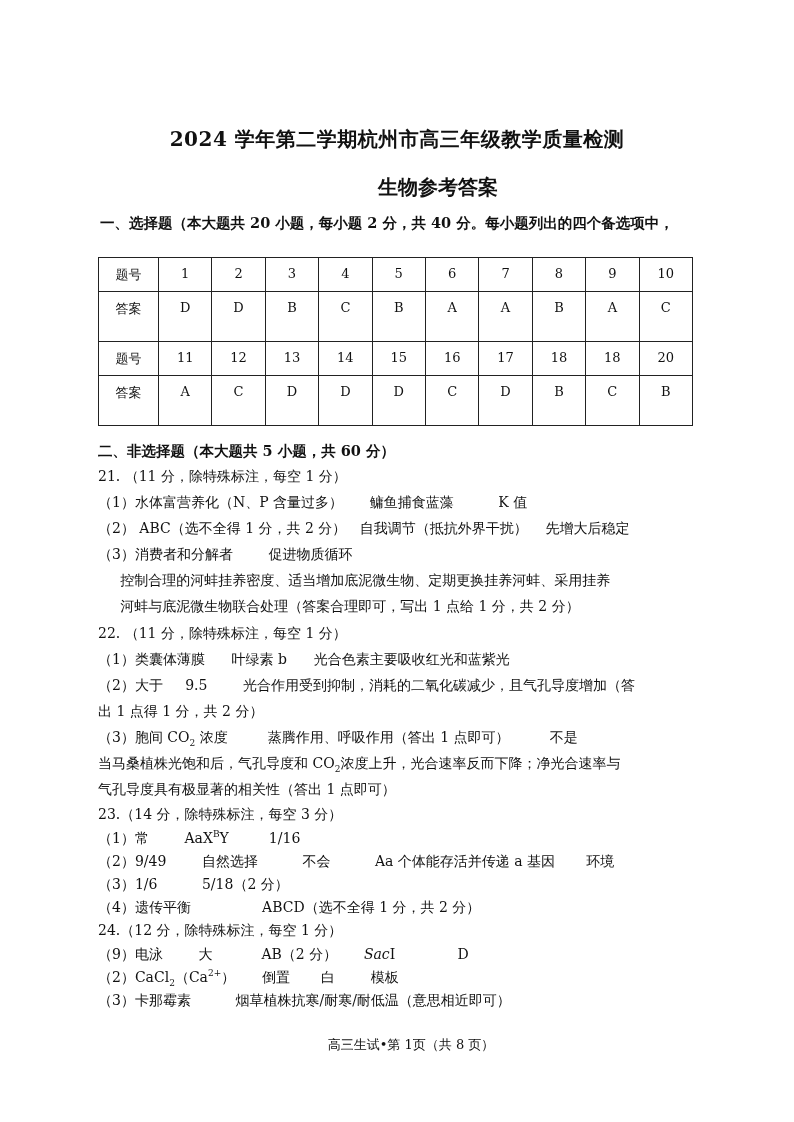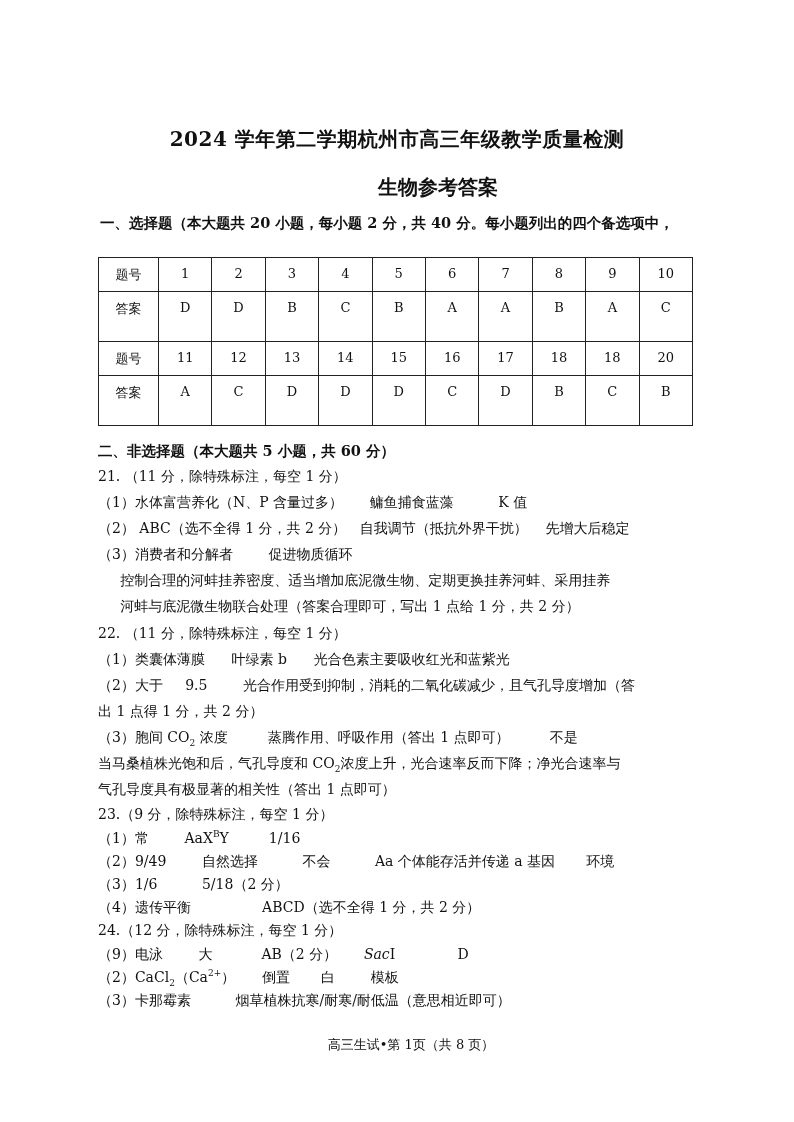--- a/index.html
+++ b/index.html
@@ -119,21 +119,21 @@
 <div class="line" style="top:596px">     河蚌与底泥微生物联合处理（答案合理即可，写出 1 点给 1 分，共 2 分）</div>
 
 <div class="line" style="top:623px">22. （11 分，除特殊标注，每空 1 分）</div>
 <div class="line" style="top:649px">（1）类囊体薄膜      叶绿素 b      光合色素主要吸收红光和蓝紫光</div>
 <div class="line" style="top:675px">（2）大于     9.5        光合作用受到抑制，消耗的二氧化碳减少，且气孔导度增加（答</div>
 <div class="line" style="top:701px">出 1 点得 1 分，共 2 分）</div>
 <div class="line" style="top:727px"><span>（3）胞间 CO</span><sub>2</sub><span> 浓度         蒸腾作用、呼吸作用（答出 1 点即可）         不是</span></div>
 <div class="line" style="top:753px"><span>当马桑植株光饱和后，气孔导度和 CO</span><sub>2</sub><span>浓度上升，光合速率反而下降；净光合速率与</span></div>
 <div class="line" style="top:779px">气孔导度具有极显著的相关性（答出 1 点即可）</div>
 
-<div class="line" style="top:804px">23.（9 分，除特殊标注，每空 1 分）</div>
+<div class="line" style="top:804px">23.（14 分，除特殊标注，每空 3 分）</div>
 <div class="line" style="top:828px"><span>（1）常        AaX</span><sup>B</sup><span>Y         1/16</span></div>
 <div class="line" style="top:851px">（2）9/49        自然选择          不会          Aa 个体能存活并传递 a 基因       环境</div>
 <div class="line" style="top:874px">（3）1/6          5/18（2 分）</div>
 <div class="line" style="top:897px">（4）遗传平衡                ABCD（选不全得 1 分，共 2 分）</div>
 
 <div class="line" style="top:920px">24.（12 分，除特殊标注，每空 1 分）</div>
 <div class="line" style="top:944px"><span>（9）电泳        大           AB（2 分）      </span><span class="it">Sac</span><span>I              D</span></div>
 <div class="line" style="top:967px"><span>（2）CaCl</span><sub>2</sub><span>（Ca</span><sup>2+</sup><span>）      倒置       白        模板</span></div>
 <div class="line" style="top:990px">（3）卡那霉素          烟草植株抗寒/耐寒/耐低温（意思相近即可）</div>
 

